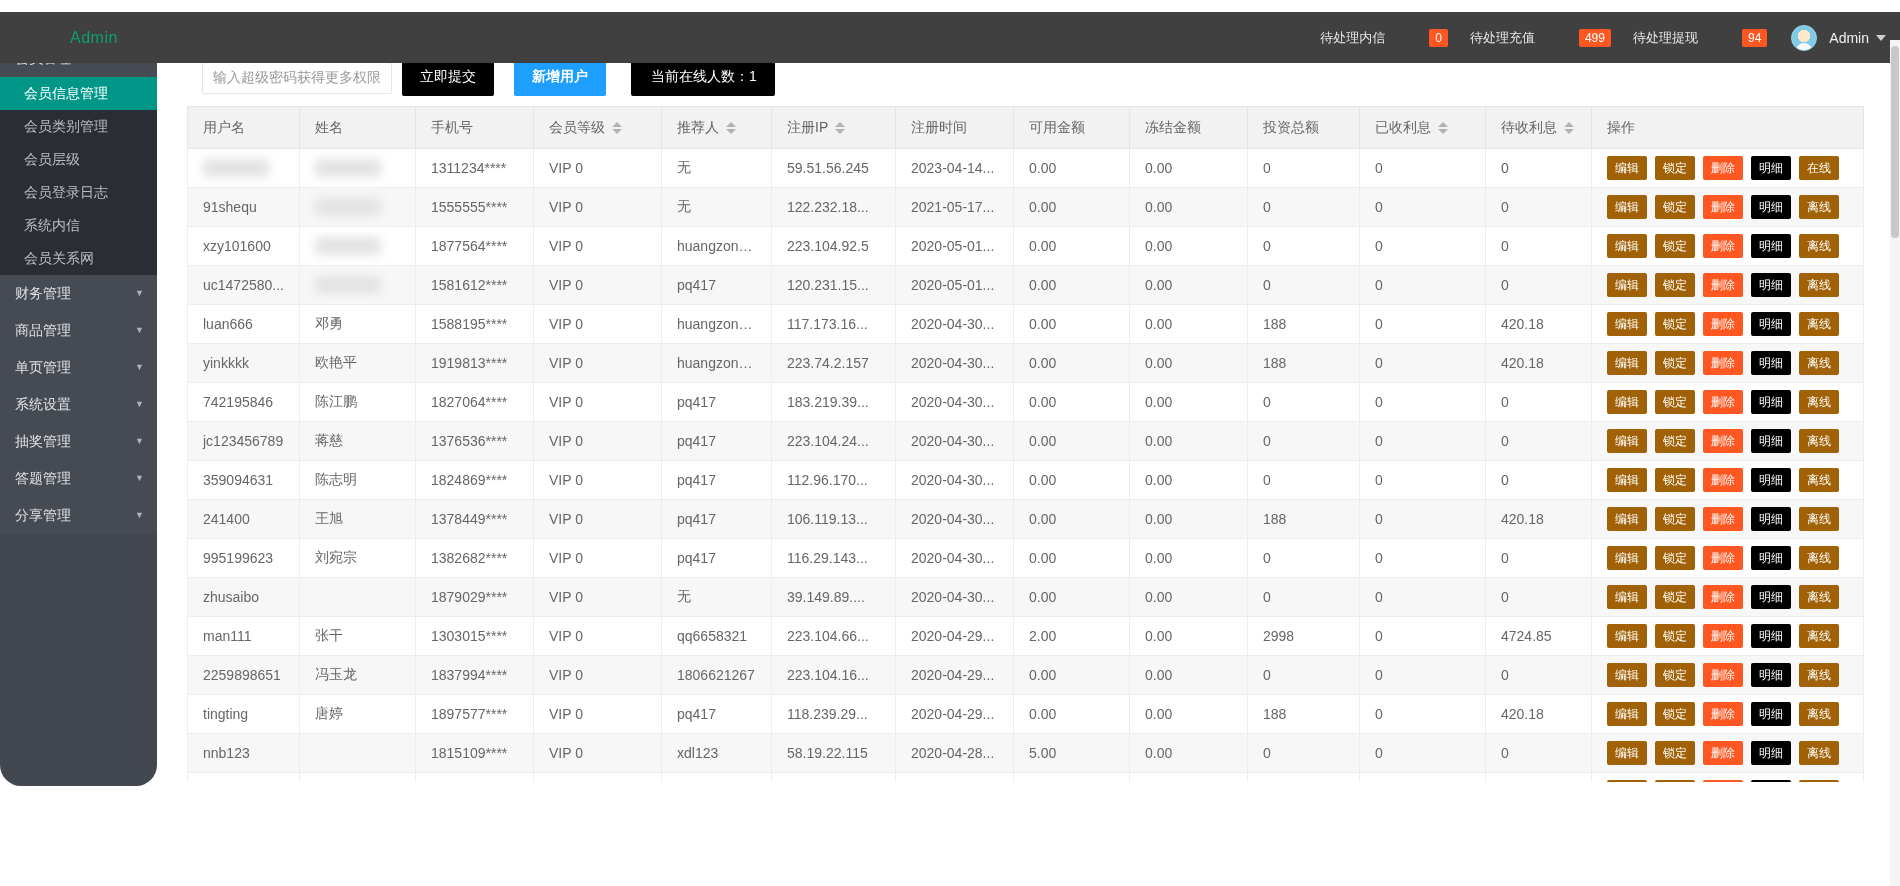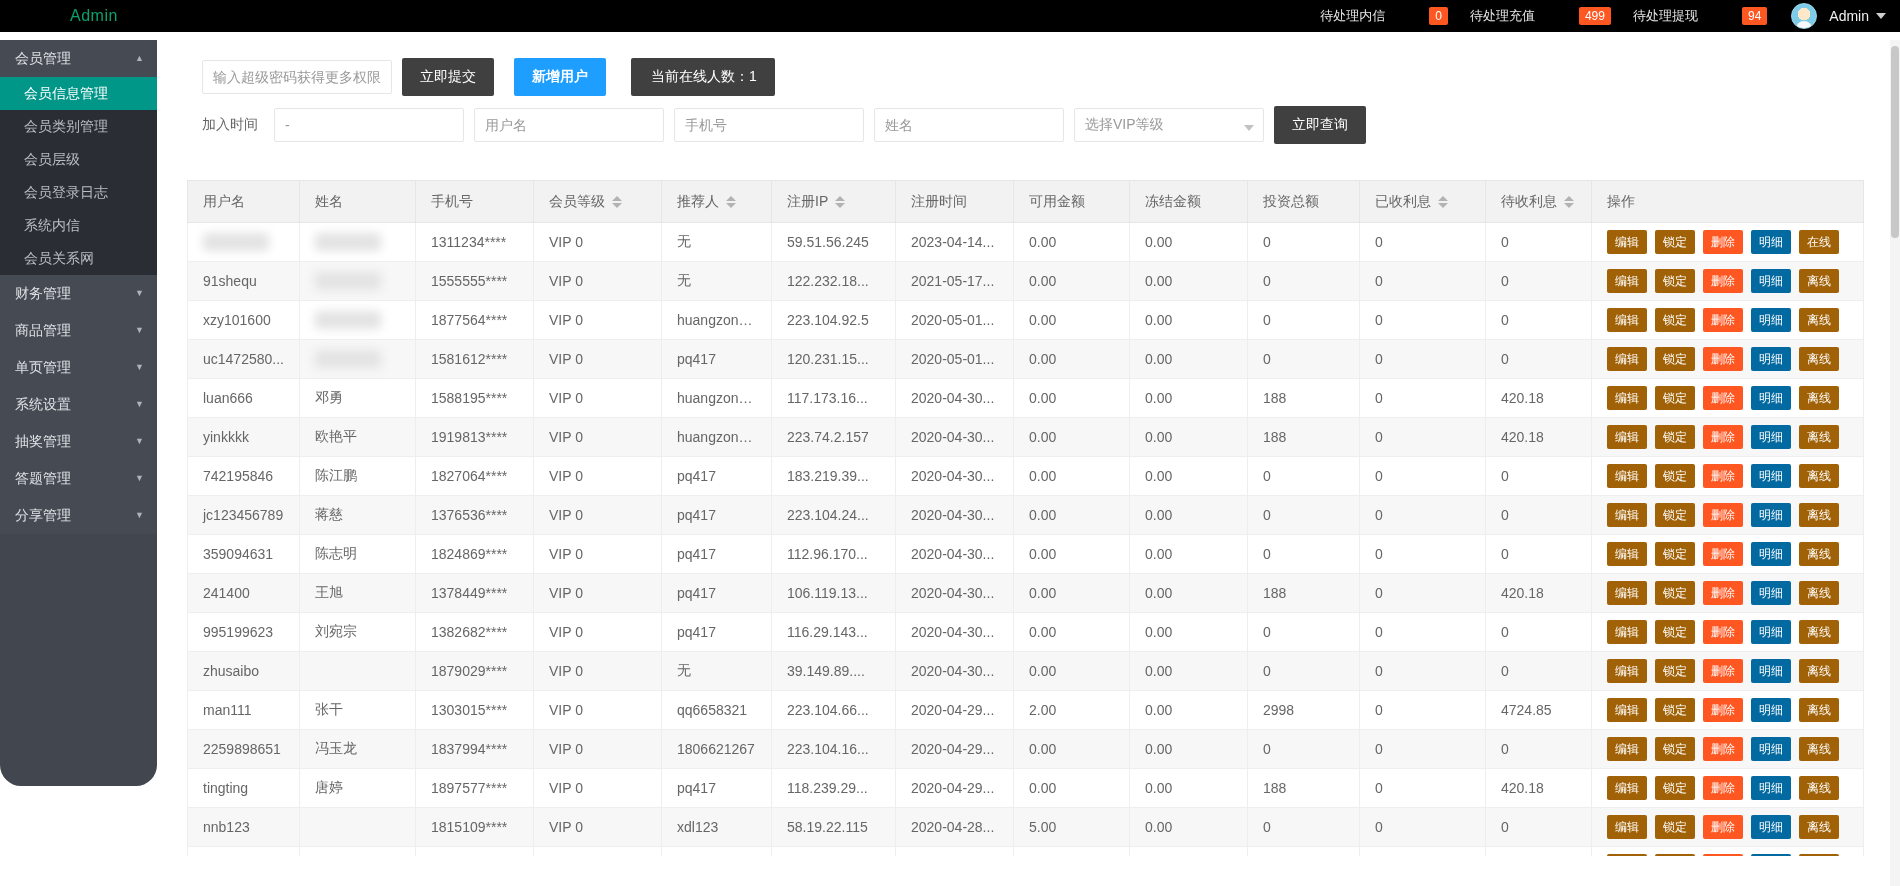--- a/index.html
+++ b/index.html
@@ -1,21 +1,21 @@
 <!DOCTYPE html>
 <html><head>
 <meta charset="utf-8">
 <style>
   * { margin:0; padding:0; box-sizing:border-box; }
   html,body { width:1900px; height:886px; overflow:hidden; background:#fff;
     font-family:"Liberation Sans","DejaVu Sans",sans-serif; }
 
   
-  .topbar { position:fixed; top:0; left:0; width:1900px; height:32px;
-    background:#000000; display:flex; align-items:center; justify-content:space-between; z-index:50; }
+  .topbar { position:fixed; top:12px; left:0; width:1900px; height:51px;
+    background:#404040; display:flex; align-items:center; justify-content:space-between; z-index:50; }
   .logo { padding-left:70px; font-size:16px; color:#0CA06E; letter-spacing:.5px; }
   .topbar-right { display:flex; align-items:center; padding-right:14px; }
   .tb-item { display:flex; align-items:center; color:#e6e6e6; font-size:13px;
     margin-left:22px; cursor:pointer;gap:38px; }
   .badge { margin-left:6px; background:#FF5722; color:#fff; font-size:12px;
     padding:1px 6px; border-radius:2px; line-height:16px; }
   .avatar { width:26px; height:26px; border-radius:50%; margin-left:24px;
     background:radial-gradient(circle at 50% 42%, #ffe7c9 0 34%, #7ecbe8 35%);
     border:1px solid #9adbef; position:relative; overflow:hidden; cursor:pointer; }
   .avatar::after { content:""; position:absolute; left:50%; transform:translateX(-50%);
@@ -42,21 +42,21 @@
 
   .form-row { display:flex; align-items:center; padding-left:15px; }
   .row1 { margin-bottom:10px; }
   .row2 { margin-bottom:36px; }
   .inp { height:34px; width:190px; border:1px solid #e6e6e6; border-radius:2px;
     padding:0 10px; font-size:14px; color:#666;
     font-family:"Liberation Sans","DejaVu Sans",sans-serif; outline:none; }
   .inp::placeholder { color:#999; }
   .btn { height:38px; border:none; border-radius:2px; color:#fff; font-size:14px;
     padding:0 18px; cursor:pointer; font-family:"Liberation Sans","DejaVu Sans",sans-serif; }
-  .btn-teal { background:#404040; }
+  .btn-teal { background:#000000; }
   .btn-blue { background:#1E9FFF;font-weight:bold; }
   .ml10 { margin-left:10px; } .ml20 { margin-left:20px; } .ml25 { margin-left:25px;padding-left:20px; }
   .f-label { font-size:14px; color:#666; margin-right:16px; white-space:nowrap; }
   .sel-wrap { position:relative; margin-left:10px; }
   .sel { appearance:none; -webkit-appearance:none; color:#999; background:#fff; }
   .sel-arrow { position:absolute; right:10px; top:17px; width:0; height:0; pointer-events:none;
     border-left:5px solid transparent; border-right:5px solid transparent; border-top:6px solid #c2c2c2; }
 
   
   .table-wrap { height:676px; overflow:hidden; }
@@ -73,21 +73,21 @@
   th:nth-child(7){width:118px;} th:nth-child(8){width:116px;} th:nth-child(9){width:118px;}
   th:nth-child(10){width:112px;} th:nth-child(11){width:126px;} th:nth-child(12){width:106px;}
   .sort { display:inline-flex; flex-direction:column; vertical-align:middle;
     margin-left:7px; cursor:pointer; }
   .sort i { width:0; height:0; border-left:5px solid transparent; border-right:5px solid transparent; }
   .sort .up { border-bottom:5px solid #b2b2b2; margin-bottom:2px; }
   .sort .dn { border-top:5px solid #b2b2b2; }
   .btn-sm { display:inline-block; height:24px; line-height:24px; padding:0 8px;
     margin-right:8px; border:none; border-radius:2px; color:#fff; font-size:12px;
     cursor:pointer; font-family:"Liberation Sans","DejaVu Sans",sans-serif; }
-  .sm-teal { background:#a16207; } .sm-orange { background:#FF5722; } .sm-blue { background:#0369a1; }
+  .sm-teal { background:#a16207; } .sm-orange { background:#FF5722; } .sm-blue { background:#000000; }
   .blur-chip { display:inline-block; width:66px; height:18px; border-radius:4px;
     background:#e3e3e3; filter:blur(5px); vertical-align:middle; }
 
   
   .scrollbar { position:fixed; right:0; top:40px; width:10px; height:846px; background:#f4f4f4; z-index:60; }
   .scroll-thumb { width:8px; margin:6px auto 0; height:192px; background:#c8c8c8; border-radius:4px; cursor:grab; }
 </style>
 </head>
 <body>
 
@@ -135,32 +135,20 @@
 
 <div class="main">
 
   <div class="form-row row1">
     <input class="inp" type="text" placeholder="输入超级密码获得更多权限" style="">
     <button class="btn btn-teal ml10">立即提交</button>
     <button class="btn btn-blue ml20">新增用户</button>
     <button class="btn btn-teal ml25">当前在线人数：1</button>
   </div>
 
-  <div class="form-row row2">
-    <span class="f-label">加入时间</span>
-    <input class="inp" type="text" style="color: rgb(153, 153, 153);" value="-">
-    <input class="inp ml10" type="text" placeholder="用户名" style="">
-    <input class="inp ml10" type="text" placeholder="手机号" style="">
-    <input class="inp ml10" type="text" placeholder="姓名" style="">
-    <span class="sel-wrap">
-      <input class="inp sel" readonly="" value="选择VIP等级" style="">
-      <span class="sel-arrow"></span>
-    </span>
-    <button class="btn btn-teal ml10">立即查询</button>
-  </div>
 
   <div class="table-wrap">
     <table>
       <thead>
           <tr>
             <th>用户名</th>
             <th>姓名</th>
             <th>手机号</th>
             <th>会员等级<span class="sort">
                 <i class="up"></i>

